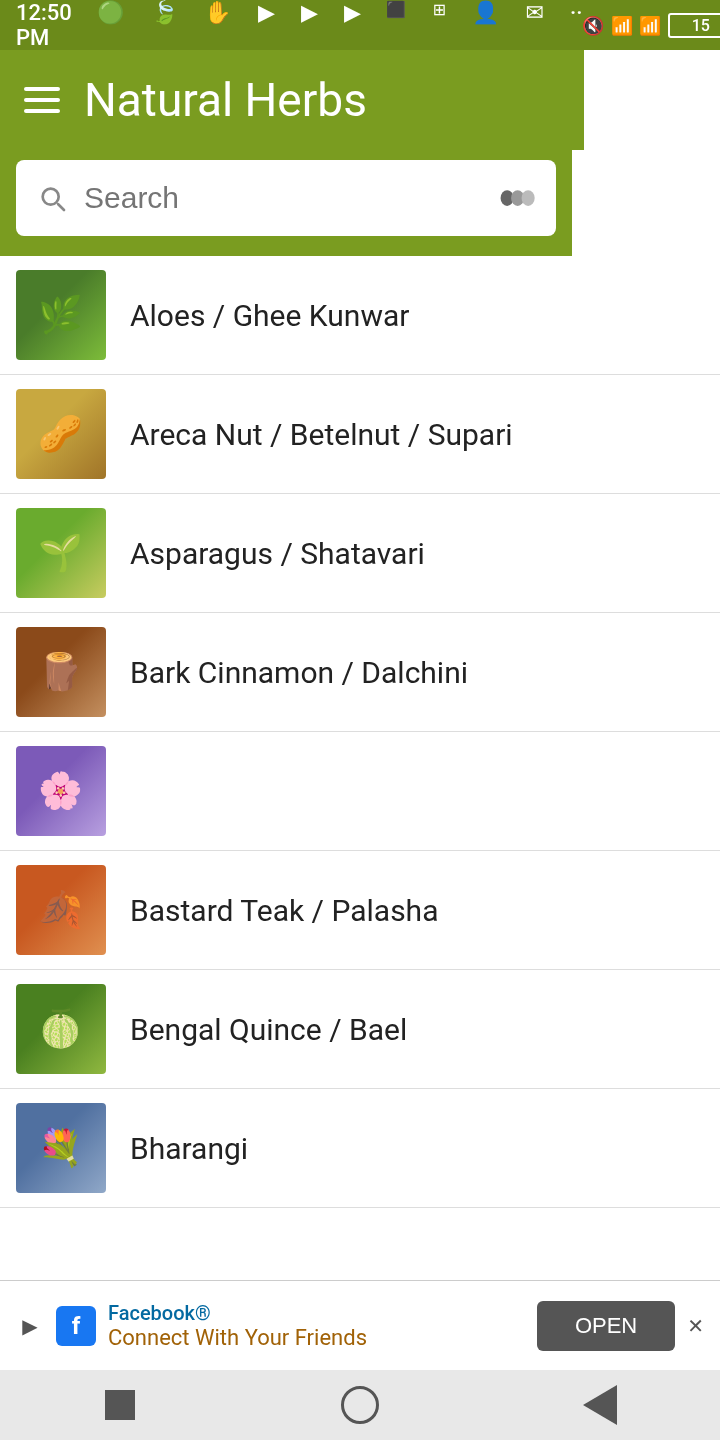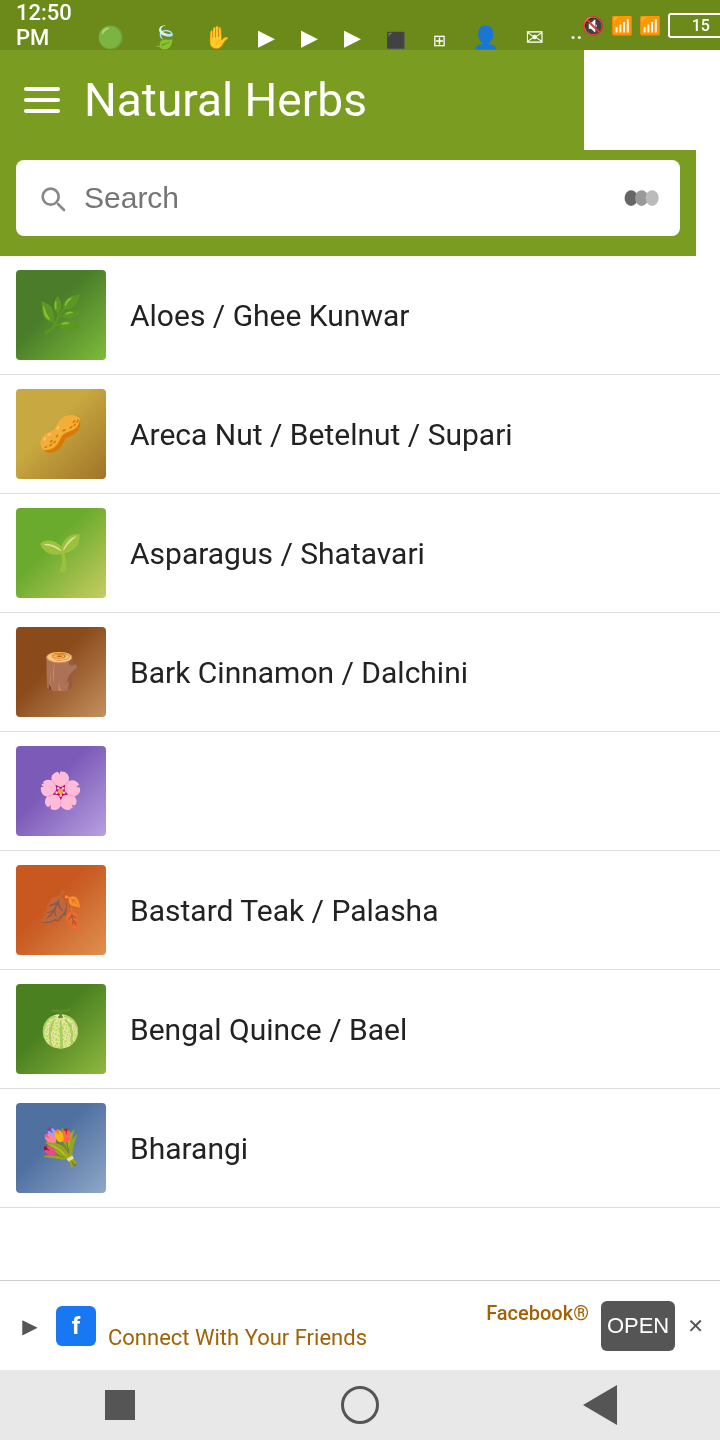--- a/index.html
+++ b/index.html
@@ -12,40 +12,40 @@
       height: 50px;
       background: #6b8a1a;
       display: flex;
       align-items: center;
       justify-content: space-between;
       padding: 0 16px;
       color: #fff;
       font-size: 22px;
       font-weight: 500;
     }
-    .status-bar-left { display: flex; align-items: flex-end; gap: 26px; }
+    .status-bar-left { display: flex; align-items: flex-start; gap: 26px; }
     .status-bar-right { display: flex; align-items: center; gap: 6px; font-size: 18px; }
 
     
     .header {
       width: 584px;
       height: 100px;
       background: #7a9c20;
       display: flex;
       align-items: center;
       padding: 0 24px;
       gap: 24px;
     }
     .hamburger-icon { display: flex; flex-direction: column; gap: 7px; cursor: pointer; }
     .hamburger-icon span { display: block; width: 36px; height: 4px; background: #fff; border-radius: 2px; }
     .header-title { color: #fff; font-size: 46px; font-weight: 400; }
 
     
     .search-bar-container {
-      width: 696px;
+      width: 572px;
       background: #7a9c20;
       padding: 10px 16px 20px 16px;
     }
     .search-bar {
       width: 100%;
       height: 76px;
       background: #fff;
       border-radius: 8px;
       display: flex;
       align-items: center;
@@ -133,27 +133,27 @@
       justify-content: center;
       color: #555;
       font-size: 20px;
     }
     .ad-close-icon {
       font-size: 20px;
       color: #555;
       cursor: pointer;
     }
     .ad-text-block { flex: 1; }
-    .ad-brand { font-size: 20px; color: #a16207; font-weight: 500; text-align: right; }
+    .ad-brand { font-size: 20px; color: #0369a1; font-weight: 500; }
     .ad-slogan { font-size: 22px; color: #a16207; }
     .ad-open-btn {
       background: #555;
       color: #fff;
       font-size: 22px;
-      padding: 12px 6px;
+      padding: 12px 38px;
       border: none;
       border-radius: 6px;
       cursor: pointer;
       white-space: nowrap;
     }
 
     
     .bottom-nav {
       position: fixed;
       bottom: 0;

